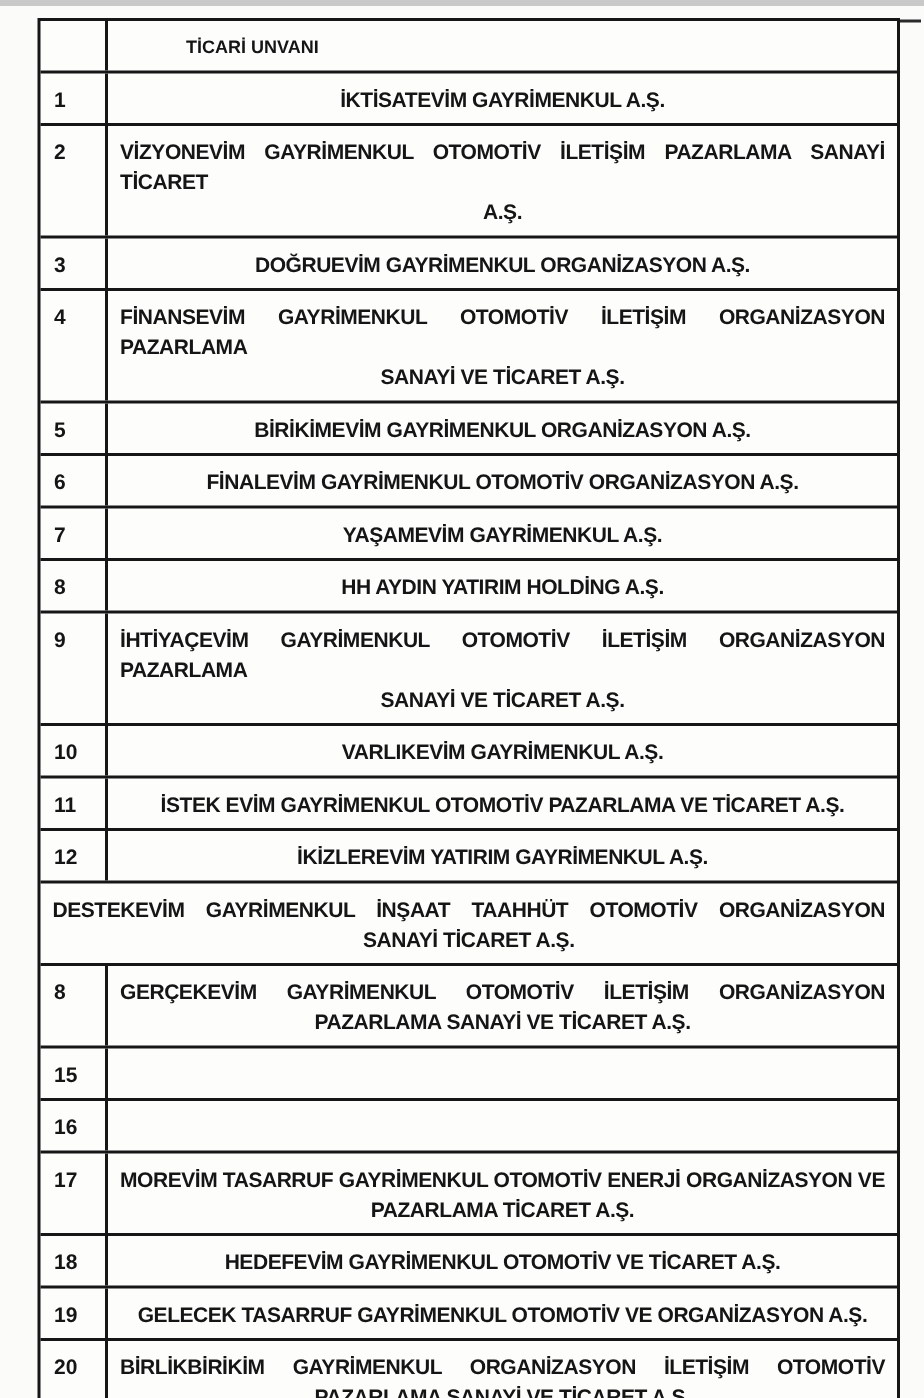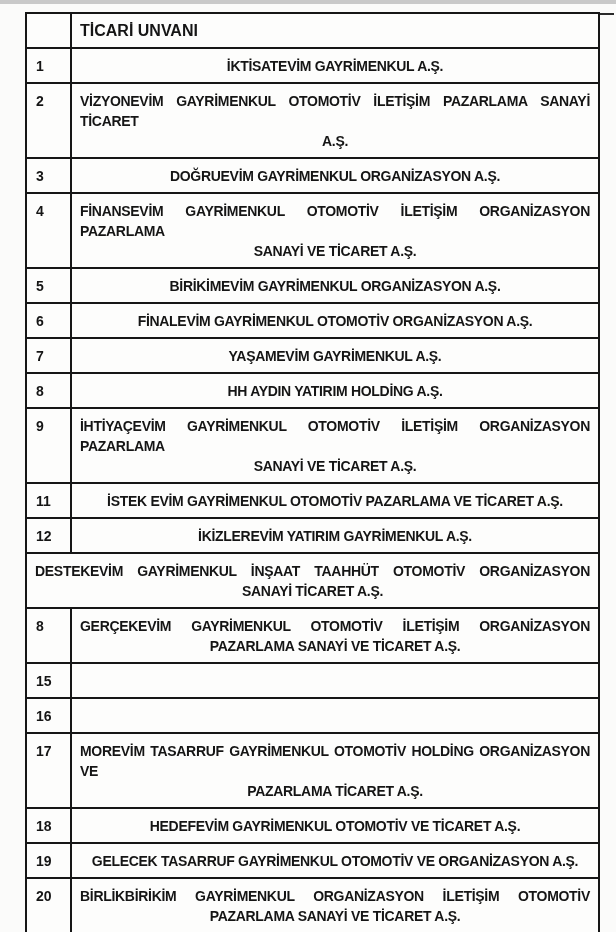--- a/index.html
+++ b/index.html
@@ -57,22 +57,23 @@
     border-right: 2px solid #161616;
     padding-left: 9px;
     line-height: 20px;
   }
   .name {
     flex: 1 1 auto;
     letter-spacing: -0.3px;
     line-height: 20px;
   }
   .header-row .name {
-    font-size: 16px;
+    font-size: 12px;
     letter-spacing: 0px;
+    margin-left: 44px;
   }
   .line {
     min-height: 20px;
     line-height: 20px;
     text-align: center;
   }
   .jline {
     text-align: justify;
     text-align-last: justify;
   }
@@ -140,20 +141,26 @@
         </div>
       </div>
       <div class="trow">
         <div class="cell num">9</div>
         <div class="cell name">
           <div class="line jline">İHTİYAÇEVİM GAYRİMENKUL OTOMOTİV İLETİŞİM ORGANİZASYON PAZARLAMA</div>
           <div class="line">SANAYİ VE TİCARET A.Ş.</div>
         </div>
       </div>
       <div class="trow">
+        <div class="cell num">10</div>
+        <div class="cell name">
+          <div class="line">VARLIKEVİM GAYRİMENKUL A.Ş.</div>
+        </div>
+      </div>
+      <div class="trow">
         <div class="cell num">11</div>
         <div class="cell name">
           <div class="line">İSTEK EVİM GAYRİMENKUL OTOMOTİV PAZARLAMA VE TİCARET A.Ş.</div>
         </div>
       </div>
       <div class="trow">
         <div class="cell num">12</div>
         <div class="cell name">
           <div class="line">İKİZLEREVİM YATIRIM GAYRİMENKUL A.Ş.</div>
         </div>
@@ -173,21 +180,21 @@
       </div>
       <div class="trow">
         <div class="cell num">15</div>
       </div>
       <div class="trow">
         <div class="cell num">16</div>
       </div>
       <div class="trow">
         <div class="cell num">17</div>
         <div class="cell name">
-          <div class="line jline">MOREVİM TASARRUF GAYRİMENKUL OTOMOTİV HOLDİNG ORGANİZASYON VE</div>
+          <div class="line jline">MOREVİM TASARRUF GAYRİMENKUL OTOMOTİV ENERJİ ORGANİZASYON VE</div>
           <div class="line">PAZARLAMA TİCARET A.Ş.</div>
         </div>
       </div>
       <div class="trow">
         <div class="cell num">18</div>
         <div class="cell name">
           <div class="line">HEDEFEVİM GAYRİMENKUL OTOMOTİV VE TİCARET A.Ş.</div>
         </div>
       </div>
       <div class="trow">

